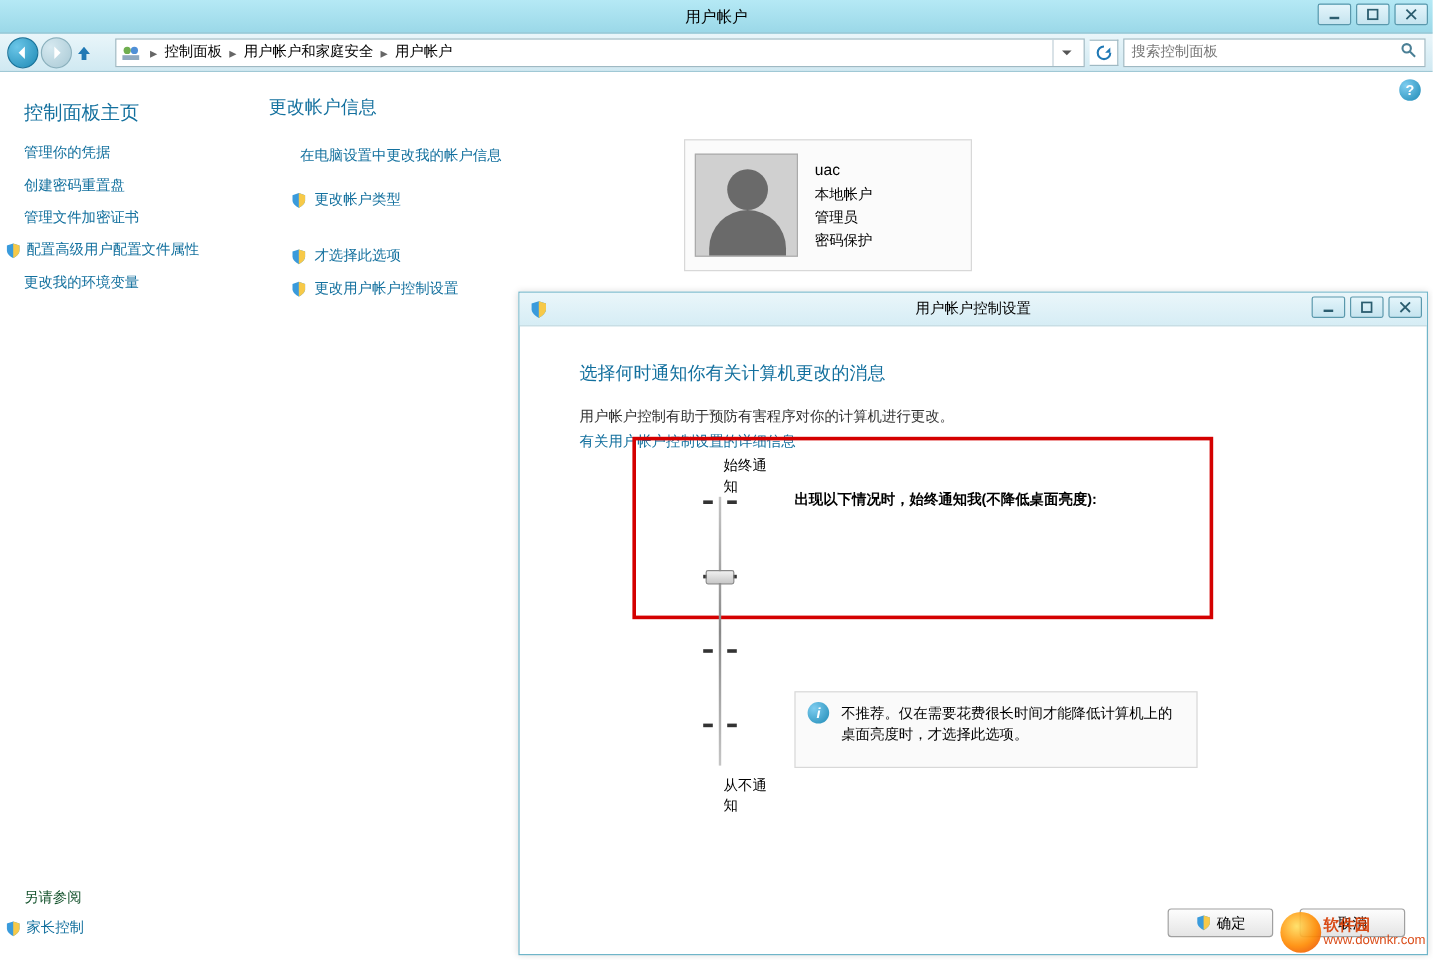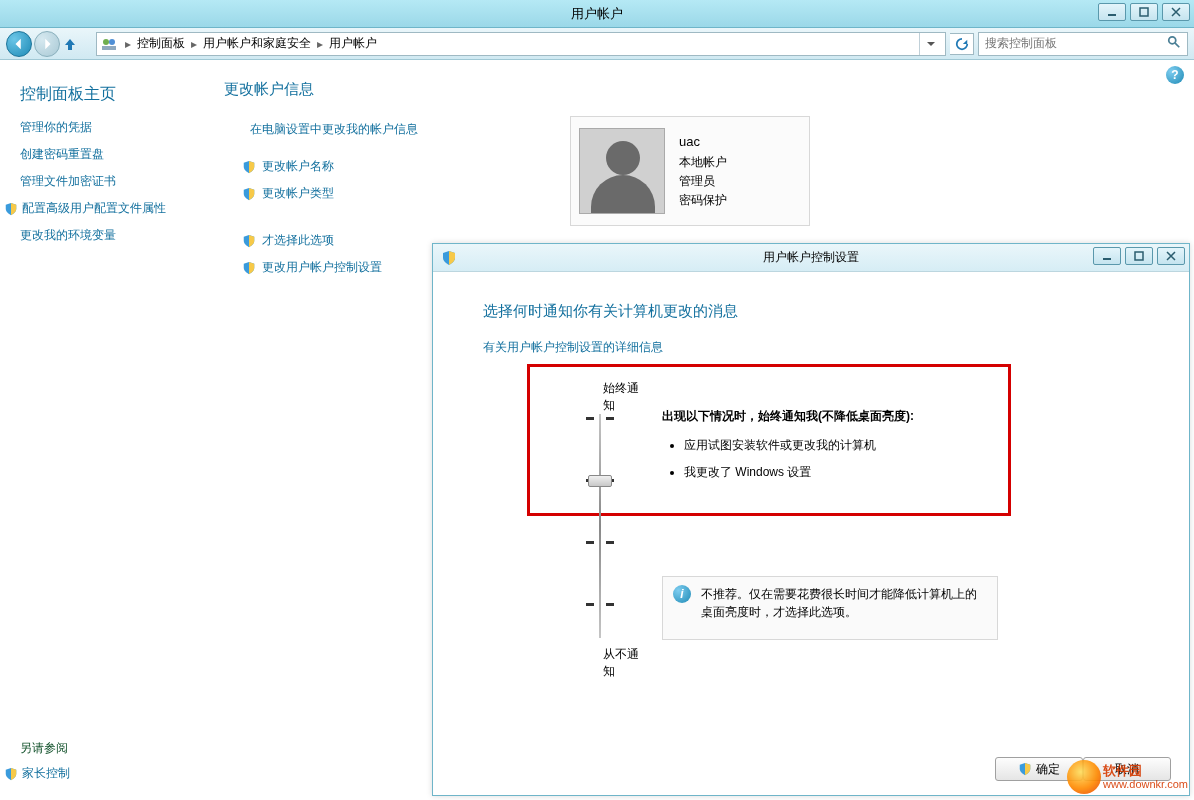--- a/index.html
+++ b/index.html
@@ -17,21 +17,21 @@
 .navback svg{fill:#fff;width:14px;height:14px;}
 .navfwd{background:radial-gradient(circle at 30% 30%,#d6e9f0,#a9c9d5);border:1px solid #8ab0bd;}
 .navfwd svg{fill:#fff;width:14px;height:14px;}
 .pathbar{flex:1;height:24px;background:#fff;border:1px solid #9fb9c3;margin:0 4px 0 12px;display:flex;align-items:center;padding:0 4px;}
 .pathup{width:16px;height:16px;margin-right:6px;color:#2079b5;}
 .pathicon{width:16px;height:16px;margin-right:4px;}
 .pathseg{color:#000;padding:0 2px;}
 .pathsep{color:#666;padding:0 4px;}
 .pathdrop{width:22px;height:22px;border-left:1px solid #c0d0d8;display:flex;align-items:center;justify-content:center;margin-left:auto;}
 .pathrefresh{width:24px;height:22px;border:1px solid #9fb9c3;border-left:none;background:#fff;display:flex;align-items:center;justify-content:center;}
-.searchbar{width:210px;height:24px;background:#fff;border:1px solid #9fb9c3;margin-left:4px;display:flex;align-items:center;padding:0 6px;color:#777;position:relative;}
+.searchbar{width:252px;height:24px;background:#fff;border:1px solid #9fb9c3;margin-left:4px;display:flex;align-items:center;padding:0 6px;color:#777;position:relative;}
 .searchbar .mag{position:absolute;right:6px;color:#4a7f95;}
 
 .body{display:flex;height:calc(100% - 60px);}
 .sidebar{width:200px;padding:24px 6px 10px 20px;background:#fff;position:relative;}
 .sb-head{color:#13709e;font-size:16px;margin-bottom:14px;}
 .sb-item{display:flex;align-items:center;margin-bottom:10px;color:#13709e;cursor:pointer;}
 .sb-item .shield{width:14px;height:14px;margin-right:4px;}
 .sb-footer{position:absolute;bottom:18px;left:20px;}
 .sb-see{color:#14532d;margin-bottom:8px;}
 
@@ -73,21 +73,21 @@
 
 .descbox{position:absolute;left:662px;top:408px;width:338px;}
 .desc-h{font-weight:bold;margin-bottom:12px;}
 .desc-ul{margin-left:22px;}
 .desc-ul li{margin-bottom:10px;list-style:disc;}
 
 .recbox{position:absolute;left:662px;top:576px;width:336px;height:64px;border:1px solid #d8d8d8;background:#fafafa;padding:8px 10px;display:flex;}
 .recbox .infoicon{width:18px;height:18px;border-radius:9px;background:radial-gradient(circle at 30% 30%,#7ecdf0,#1e8ab5);color:#fff;display:flex;align-items:center;justify-content:center;font-style:italic;font-weight:bold;margin-right:10px;flex-shrink:0;}
 .recbox .rectext{line-height:1.5;}
 
-.uac-btns{position:absolute;right:18px;bottom:14px;display:flex;gap:0;}
+.uac-btns{position:absolute;right:18px;bottom:14px;display:flex;gap:22px;}
 .btn{width:88px;height:24px;border:1px solid #a0a0a0;background:linear-gradient(#fdfdfd,#e5e5e5);border-radius:3px;display:flex;align-items:center;justify-content:center;}
 .btn .shield{width:14px;height:14px;margin-right:4px;}
 
 .watermark{position:absolute;right:6px;bottom:6px;display:flex;align-items:center;gap:2px;opacity:.9;}
 .wm-fire{width:34px;height:34px;border-radius:50%;background:radial-gradient(circle at 40% 35%,#ffdf5e,#ff8a00 55%,#e63a00);position:relative;}
 .wm-text{display:flex;flex-direction:column;align-items:flex-start;line-height:1.1;justify-content:flex-end;}
 .wm-top{color:#d63a00;font-weight:bold;font-size:13px;}
 .wm-bot{color:#d63a00;font-size:11px;}
 
 .shield{display:inline-block;}
@@ -199,27 +199,20 @@
     </div>
   </div>
 
   <div class="main">
     <div class="helpbtn">?</div>
     <h1 class="mainhead">更改帐户信息</h1>
     <div class="tasklink first">
         <span>在电脑设置中更改我的帐户信息</span>
       </div>
 
-    <div class="tasklink">
-      <span class="shield"><svg viewBox="0 0 16 16">
-            <path d="M8 1 L14 3 V8 C14 12 8 15 8 15 C8 15 2 12 2 8 V3 Z" fill="#3a9bdc"></path>
-            <path d="M8 1 L14 3 V8 C14 12 8 15 8 15 Z" fill="#f7c948"></path>
-          </svg></span>
-      <span>更改帐户名称</span>
-    </div>
     <div class="tasklink">
       <span class="shield"><svg viewBox="0 0 16 16">
             <path d="M8 1 L14 3 V8 C14 12 8 15 8 15 C8 15 2 12 2 8 V3 Z" fill="#3a9bdc"></path>
             <path d="M8 1 L14 3 V8 C14 12 8 15 8 15 Z" fill="#f7c948"></path>
           </svg></span>
       <span>更改帐户类型</span>
     </div>
     <div class="taskgap"></div>
     <div class="tasklink">
       <span class="shield"><svg viewBox="0 0 16 16">
@@ -271,20 +264,21 @@
         </div>
       <div class="winbtn">
           <svg viewBox="0 0 10 10">
             <path d="M1 1 L9 9 M9 1 L1 9" stroke="#2b5d6f" stroke-width="1.5"></path>
           </svg>
         </div>
     </div>
   </div>
   <div class="uac-body">
     <div class="uac-h">选择何时通知你有关计算机更改的消息</div>
+    <div class="uac-p">用户帐户控制有助于预防有害程序对你的计算机进行更改。</div>
     <a class="uac-link">有关用户帐户控制设置的详细信息</a>
   </div>
   <div class="uac-btns">
     <div class="btn">
       <span class="shield"><svg viewBox="0 0 16 16">
             <path d="M8 1 L14 3 V8 C14 12 8 15 8 15 C8 15 2 12 2 8 V3 Z" fill="#3a9bdc"></path>
             <path d="M8 1 L14 3 V8 C14 12 8 15 8 15 Z" fill="#f7c948"></path>
           </svg></span>
       <span>确定</span>
     </div>
@@ -302,24 +296,20 @@
   <div class="stick" style="left:44px;top:38px"></div>
   <div class="stick" style="left:44px;top:100px"></div>
   <div class="stick" style="left:44px;top:162px"></div>
   <div class="stick" style="left:44px;top:224px"></div>
   <div class="sthumb" style="top:95px"></div>
   <div class="slabel bot">从不通知</div>
 </div>
 
 <div class="descbox">
   <div class="desc-h">出现以下情况时，始终通知我(不降低桌面亮度):</div>
-  <ul class="desc-ul">
-    <li>应用试图安装软件或更改我的计算机</li>
-    <li>我更改了 Windows 设置</li>
-  </ul>
 </div>
 
 <div class="recbox">
   <div class="infoicon">i</div>
   <div class="rectext">不推荐。仅在需要花费很长时间才能降低计算机上的桌面亮度时，才选择此选项。</div>
 </div>
 
 <div class="watermark">
   <div class="wm-fire"></div>
   <div class="wm-text">

